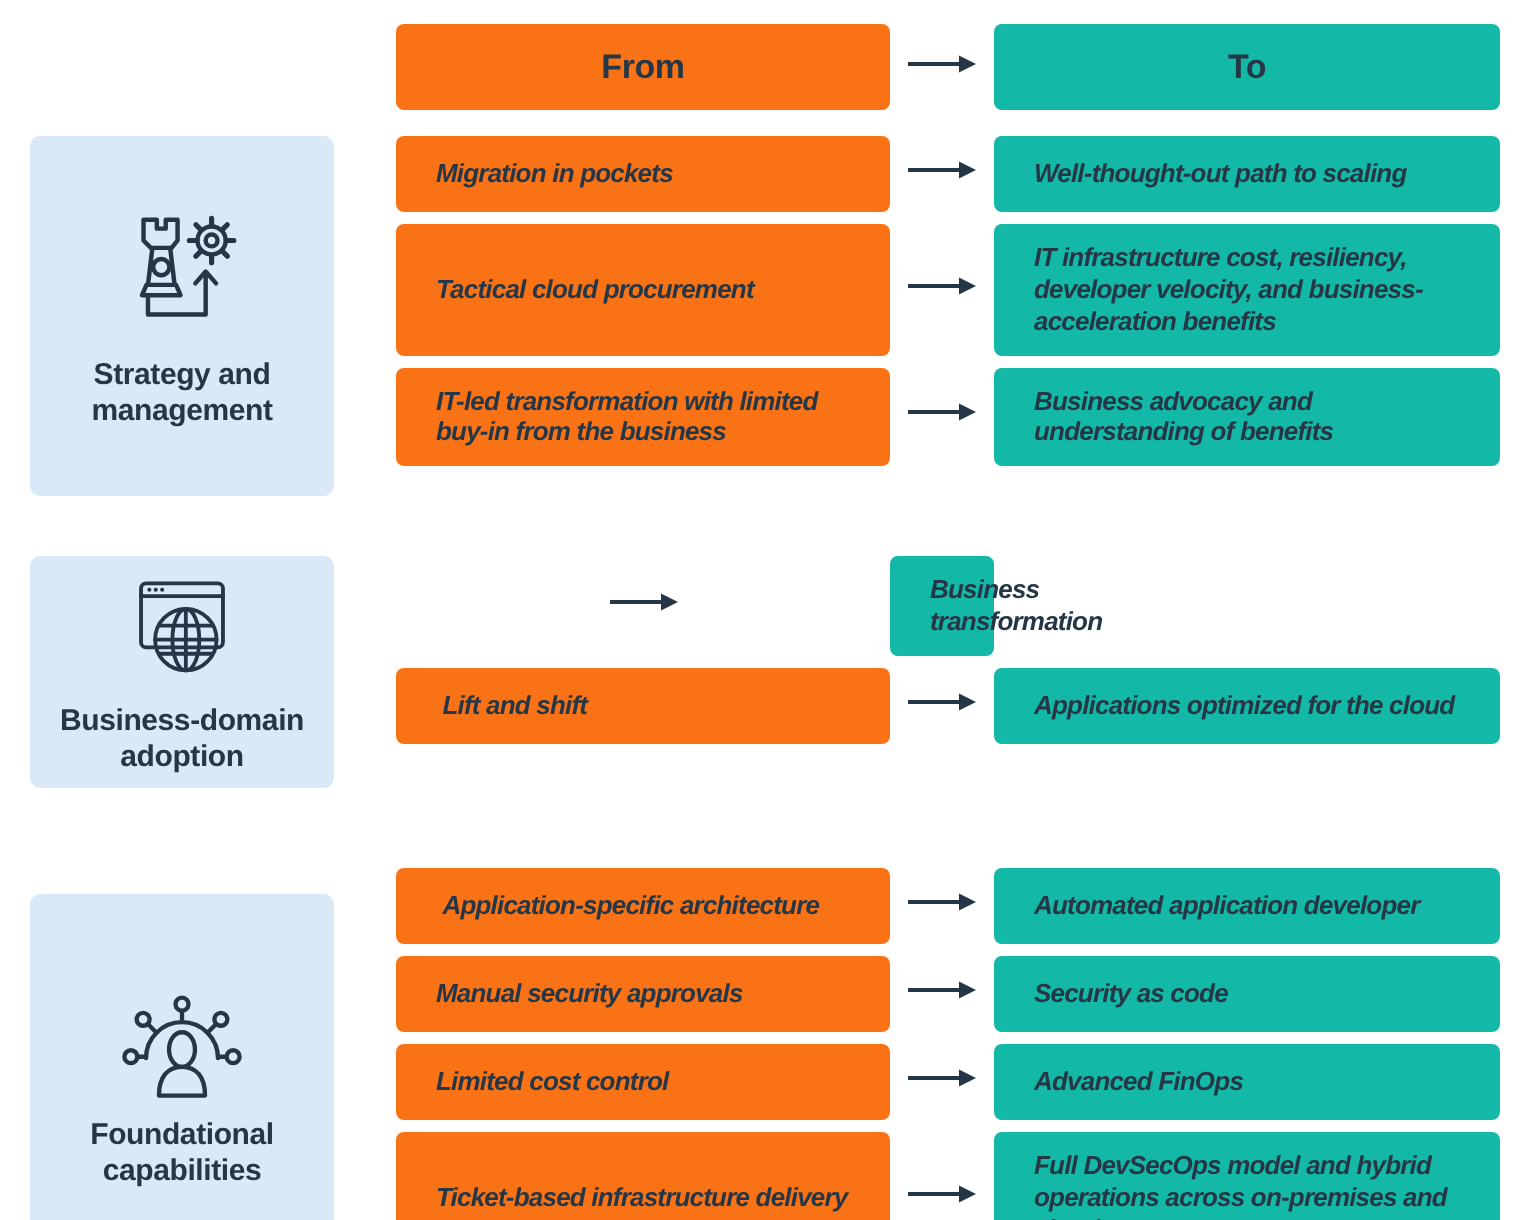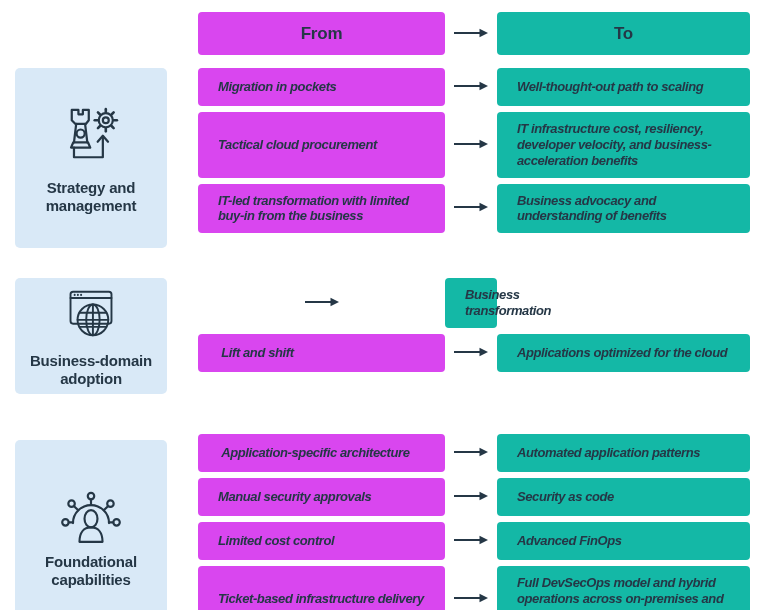--- a/index.html
+++ b/index.html
@@ -2,27 +2,27 @@
 <html><head>
 <meta charset="utf-8">
 <style>
   html,body{margin:0;padding:0;background:#fff;}
   body{width:770px;height:610px;font-family:"Liberation Sans",sans-serif;color:#253746;overflow:hidden;}
   .wrap{padding:12px 0 0 15px;width:755px;box-sizing:border-box;}
 
   .header-row{display:grid;grid-template-columns:152px 31px 247px 52px 253px;margin-bottom:13px;}
   .hdr-box{height:43px;border-radius:4px;display:flex;align-items:center;justify-content:center;
            font-size:17px;font-weight:700;letter-spacing:-0.2px;}
-  .from-bg{background:#d946ef;}
+  .from-bg{background:#f97316;}
   .to-bg{background:#14b8a6;}
 
   .section{display:flex;}
   .sec-gap1{margin-top:30px;}
   .sec-gap2{margin-top:40px;}
-  .cat-cell{width:152px;margin-right:31px;display:flex;align-items:center;}
+  .cat-cell{width:152px;margin-right:31px;display:flex;align-items:flex-end;}
   .cat-box{width:152px;box-sizing:border-box;border-radius:5px;background:#D9E9F7;
            display:flex;flex-direction:column;align-items:center;justify-content:center;
            text-align:center;padding:6px 5px;}
   .cat-0{min-height:180px;}
   .cat-1{min-height:106px;}
   .cat-2{min-height:185px;}
   .cat-label{font-size:15px;font-weight:700;line-height:1.2;letter-spacing:-0.2px;margin-top:4px;}
   .cat-icon{display:flex;align-items:center;justify-content:center;}
   .cat-0 .cat-icon svg{width:74px;height:74px;}
   .cat-1 .cat-icon svg{width:64px;height:64px;}
@@ -213,21 +213,21 @@
   <div class="row">
     <div class="cell-box from-bg"> Application-specific architecture</div>
     <div class="arrow-cell">
       <span class="arrow-slot">
   <svg viewBox="0 0 36 12" width="36" height="12" aria-hidden="true">
     <line x1="1" y1="6" x2="28" y2="6" stroke="#253746" stroke-width="2"></line>
     <path d="M26.5,1.8 L35,6 L26.5,10.2 Z" class="icon-fill" fill="#253746"></path>
   </svg>
 </span>
     </div>
-    <div class="cell-box to-bg">Automated application patterns</div>
+    <div class="cell-box to-bg">Automated application developer</div>
   </div>
 
   <div class="row">
     <div class="cell-box from-bg">Manual security approvals</div>
     <div class="arrow-cell">
       <span class="arrow-slot">
   <svg viewBox="0 0 36 12" width="36" height="12" aria-hidden="true">
     <line x1="1" y1="6" x2="28" y2="6" stroke="#253746" stroke-width="2"></line>
     <path d="M26.5,1.8 L35,6 L26.5,10.2 Z" class="icon-fill" fill="#253746"></path>
   </svg>

